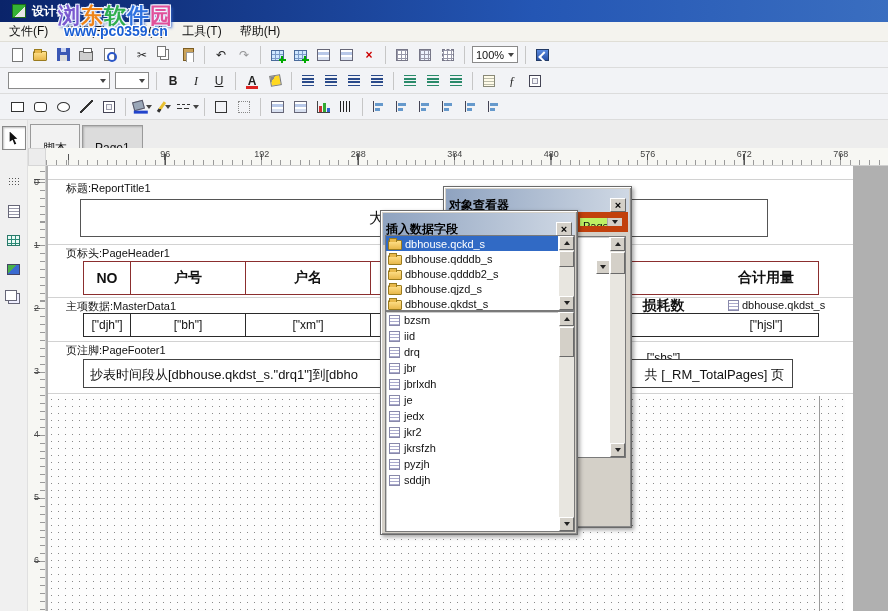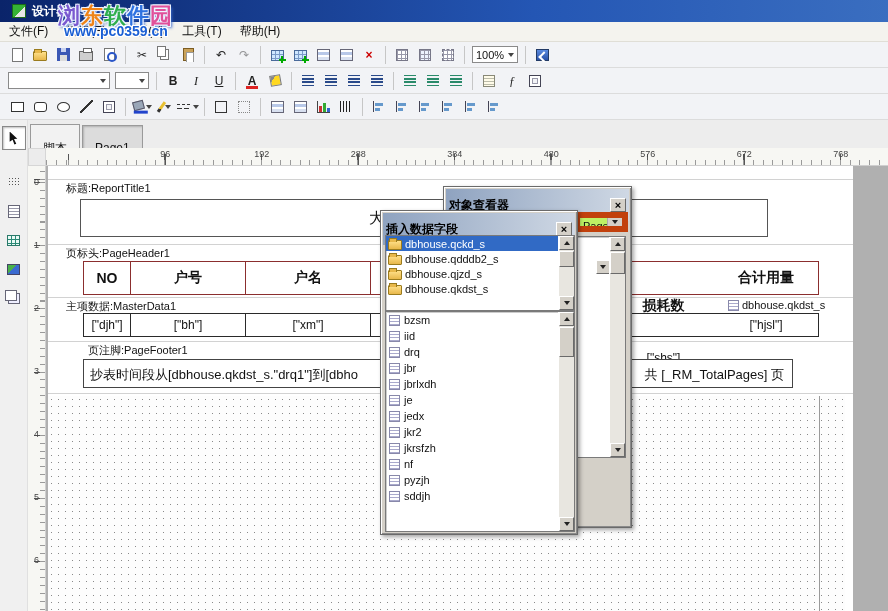--- a/index.html
+++ b/index.html
@@ -143,21 +143,21 @@
     border-right:1px solid #cfcfcf; }
   .vruler .nums { display:flex; flex-direction:column; align-items:center; padding-top:11px; }
   .vnum { height:63px; flex:none; font-size:9px; color:#444; line-height:10px; }
 
   
   .viewport { position:absolute; left:46px; top:166px; width:842px; height:445px; background:#b0b0b0; }
   .page { position:absolute; left:2px; top:0; width:805px; height:445px; background:#fff; }
   .band-sep { position:absolute; left:0; right:0; border-top:1px solid #d2d2d2; }
   .bs1{top:13px;} .bs2{top:78px;} .bs3{top:131px;} .bs4{top:175px;} .bs5{top:227px;}
   .band-label { position:absolute; font-size:11px; color:#111; white-space:nowrap; }
-  .bl1{left:18px;top:15px;} .bl2{left:18px;top:80px;} .bl3{left:18px;top:133px;} .bl4{left:18px;top:177px;margin-left:22px;}
+  .bl1{left:18px;top:15px;} .bl2{left:18px;top:80px;} .bl3{left:18px;top:133px;} .bl4{left:18px;top:177px;}
   .title-box { position:absolute; left:32px; top:33px; width:688px; height:38px; background:#fff; border:1px solid #555; }
   .title-frag { position:absolute; left:288px; top:9px; font-size:15px; }
   .row { position:absolute; display:flex; }
   .header-row { left:35px; top:95px; height:34px; border:1px solid #8b2e2e; }
   .header-row .cell { border-right:1px solid #8b2e2e; font-weight:bold; font-size:14px; }
   .data-row { left:35px; top:147px; height:24px; border:1px solid #2a2a2a; }
   .data-row .cell { border-right:1px solid #2a2a2a; font-size:12px; }
   .cell { background:#fff; display:flex; align-items:center; justify-content:center; white-space:nowrap; }
   .c0{width:47px;} .c1{width:115px;} .c2{width:125px;} .c3{width:243px;} .c4{width:100px;margin-top:44px;} .c5{width:104px;border-right:none !important;}
   .dataset-tag { position:absolute; left:680px; top:133px; display:flex; align-items:center; gap:3px; font-size:11px; white-space:nowrap; }
@@ -544,20 +544,24 @@
       <span>插入数据字段</span>
       <span class="dlg-close">×</span>
     </div>
     <div class="listbox datasets">
 
         <div class="ds-item selected">
           <span class="ic ic-folder"></span>
           <span>dbhouse.qckd_s</span>
         </div>
 
+        <div class="ds-item">
+          <span class="ic ic-folder"></span>
+          <span>dbhouse.qdddb_s</span>
+        </div>
 
         <div class="ds-item">
           <span class="ic ic-folder"></span>
           <span>dbhouse.qdddb2_s</span>
         </div>
 
         <div class="ds-item">
           <span class="ic ic-folder"></span>
           <span>dbhouse.qjzd_s</span>
         </div>
@@ -618,24 +622,20 @@
         <div class="fld-item">
           <span class="ic ic-field"></span>
           <span>jkr2</span>
         </div>
 
         <div class="fld-item">
           <span class="ic ic-field"></span>
           <span>jkrsfzh</span>
         </div>
 
-        <div class="fld-item">
-          <span class="ic ic-field"></span>
-          <span>nf</span>
-        </div>
 
         <div class="fld-item">
           <span class="ic ic-field"></span>
           <span>pyzjh</span>
         </div>
 
 
         <div class="fld-item">
           <span class="ic ic-field"></span>
           <span>sddjh</span>

